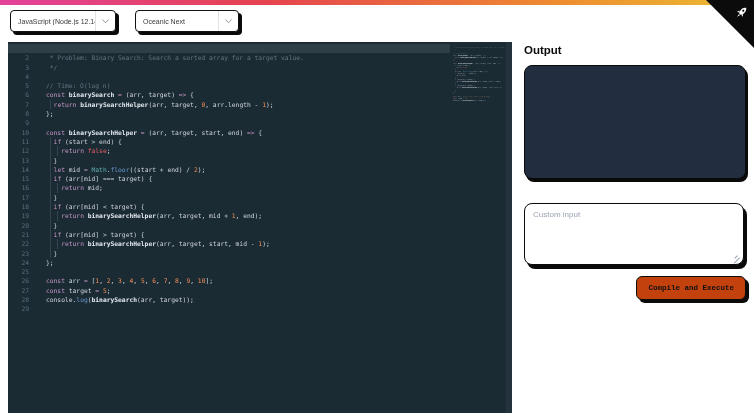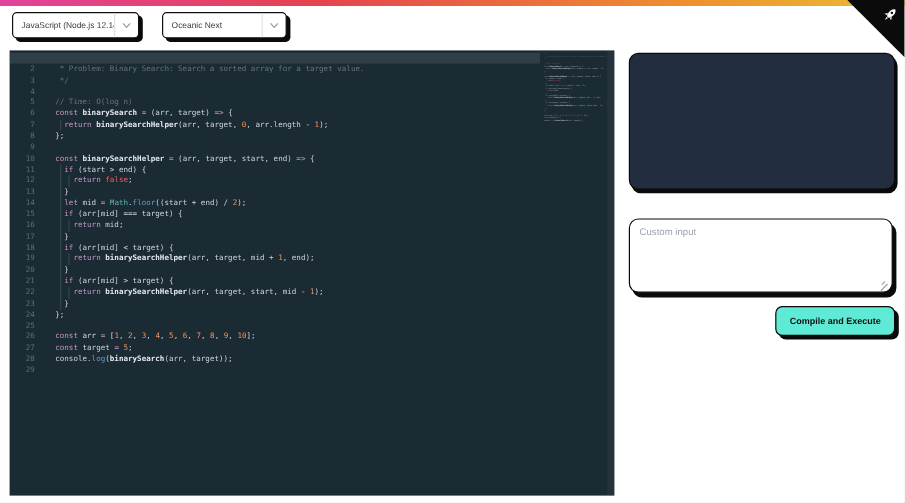--- a/index.html
+++ b/index.html
@@ -68,23 +68,23 @@
     border:1.5px solid #0a0a0a; border-radius:8px; box-shadow:3px 4px 0 0 #0a0a0a;
     font-size:8px; color:#222; padding:6px 8px; resize:none; outline:none; display:block;
     font-family:"Liberation Sans", sans-serif; position:relative; }
   .custom-input::placeholder { color:#9aa2b1; }
   .input-wrap { position:relative; width:220px; }
   .resize-handle { position:absolute; right:4px; bottom:7px; width:7px; height:7px; cursor:nwse-resize; }
   .resize-handle span { position:absolute; background:#9aa2b1; height:1px; }
   .resize-handle span:nth-child(1){ width:8px; right:0; bottom:0; transform:rotate(-45deg); transform-origin:right bottom; }
   .resize-handle span:nth-child(2){ width:4px; right:0; bottom:0; transform:rotate(-45deg) translate(0,-3px); transform-origin:right bottom; }
   .btn-row { margin-top:11px; text-align:right; width:222px; }
-  .compile-btn { display:inline-block; background:#5eead4; border:1.5px solid #0a0a0a;
+  .compile-btn { display:inline-block; background:#c2410c; border:1.5px solid #0a0a0a;
     border-radius:6px; box-shadow:3px 3px 0 0 #0a0a0a; font-size:7.5px; font-weight:bold;
-    color:#111; padding:7px 11px; cursor:pointer; font-family:Liberation Sans, sans-serif; }
+    color:#111; padding:7px 11px; cursor:pointer; font-family:Liberation Mono, monospace; }
 </style>
 </head>
 <body>
 
 <div class="gradient-bar"></div>
 
 <div class="corner-ribbon">
   <svg viewBox="0 0 24 24">
     <path d="M12 1.5c2.6 1.6 4.1 4.6 3.6 8.9l-1 4.1-2.6 2-2.6-2-1-4.1C7.9 6.1 9.4 3.1 12 1.5z"></path>
     <circle cx="12" cy="8" r="1.7" fill="#0b0b0b"></circle>
@@ -173,20 +173,21 @@
         <div class="code-row"><span class="code-text"><span class="tok-k">const</span><span class="tok-d"> arr </span><span class="tok-o">=</span><span class="tok-d"> [</span><span class="tok-n">1</span><span class="tok-d">, </span><span class="tok-n">2</span><span class="tok-d">, </span><span class="tok-n">3</span><span class="tok-d">, </span><span class="tok-n">4</span><span class="tok-d">, </span><span class="tok-n">5</span><span class="tok-d">, </span><span class="tok-n">6</span><span class="tok-d">, </span><span class="tok-n">7</span><span class="tok-d">, </span><span class="tok-n">8</span><span class="tok-d">, </span><span class="tok-n">9</span><span class="tok-d">, </span><span class="tok-n">10</span><span class="tok-d">];</span></span></div>
         <div class="code-row"><span class="code-text"><span class="tok-k">const</span><span class="tok-d"> target </span><span class="tok-o">=</span><span class="tok-d"> </span><span class="tok-n">5</span><span class="tok-d">;</span></span></div>
         <div class="code-row"><span class="code-text"><span class="tok-d">console.</span><span class="tok-m">log</span><span class="tok-d">(</span><span class="tok-f">binarySearch</span><span class="tok-d">(arr, target));</span></span></div>
         <div class="code-row"><span class="code-text"></span></div>
       </div>
   </div>
   <div class="scrollbar-strip"></div>
 </div>
 
 <div class="right-panel">
+  <div class="output-title">Output</div>
   <div class="output-box"></div>
   <div class="input-wrap">
     <textarea class="custom-input" placeholder="Custom input" style=""></textarea>
     <div class="resize-handle">
         <span></span>
         <span></span>
       </div>
   </div>
   <div class="btn-row">
     <button class="compile-btn">Compile and Execute</button>

